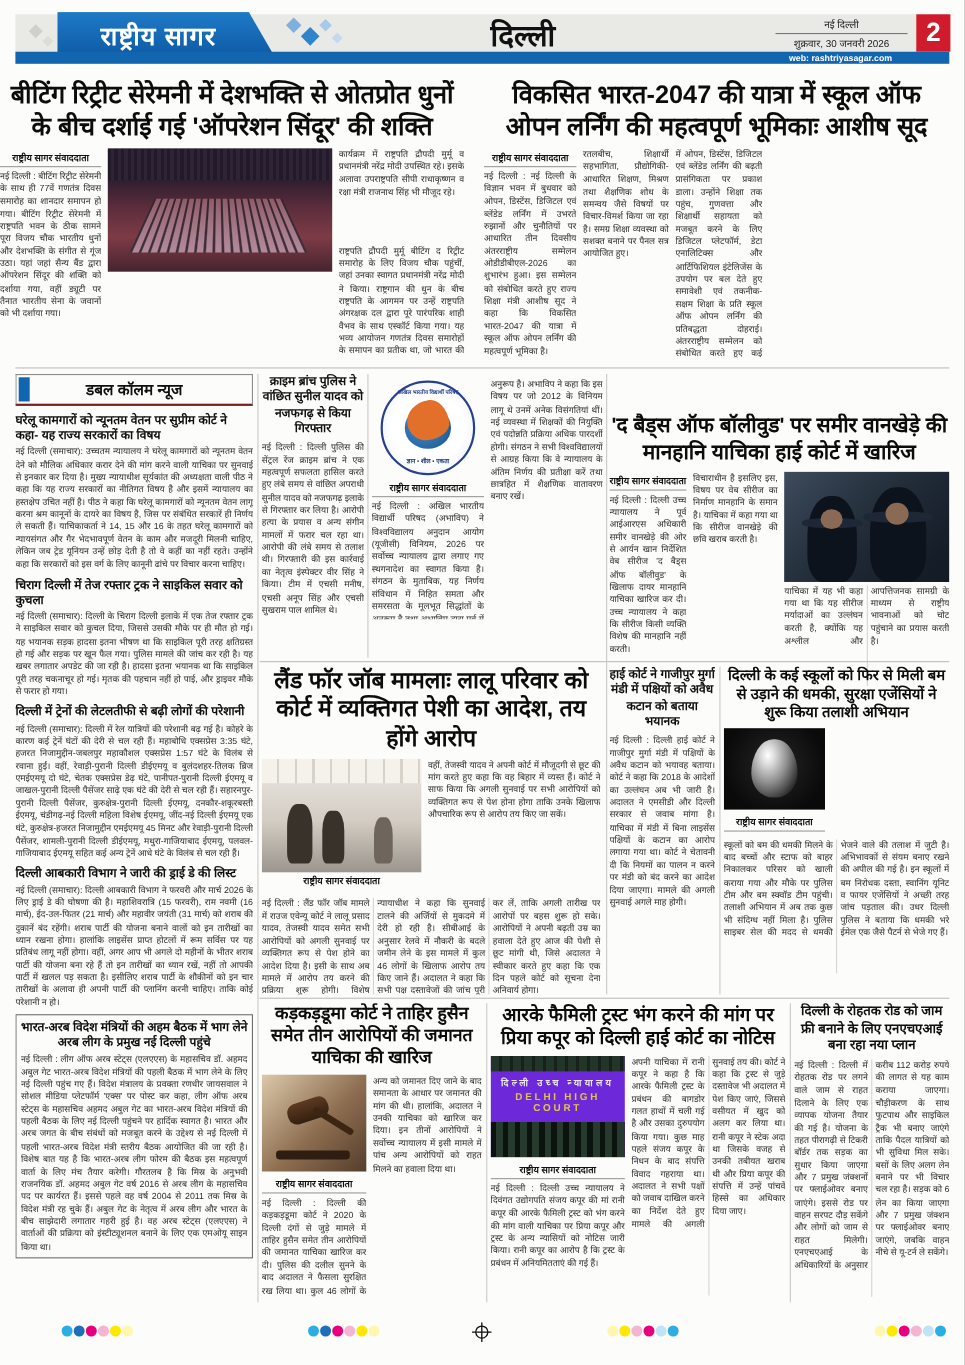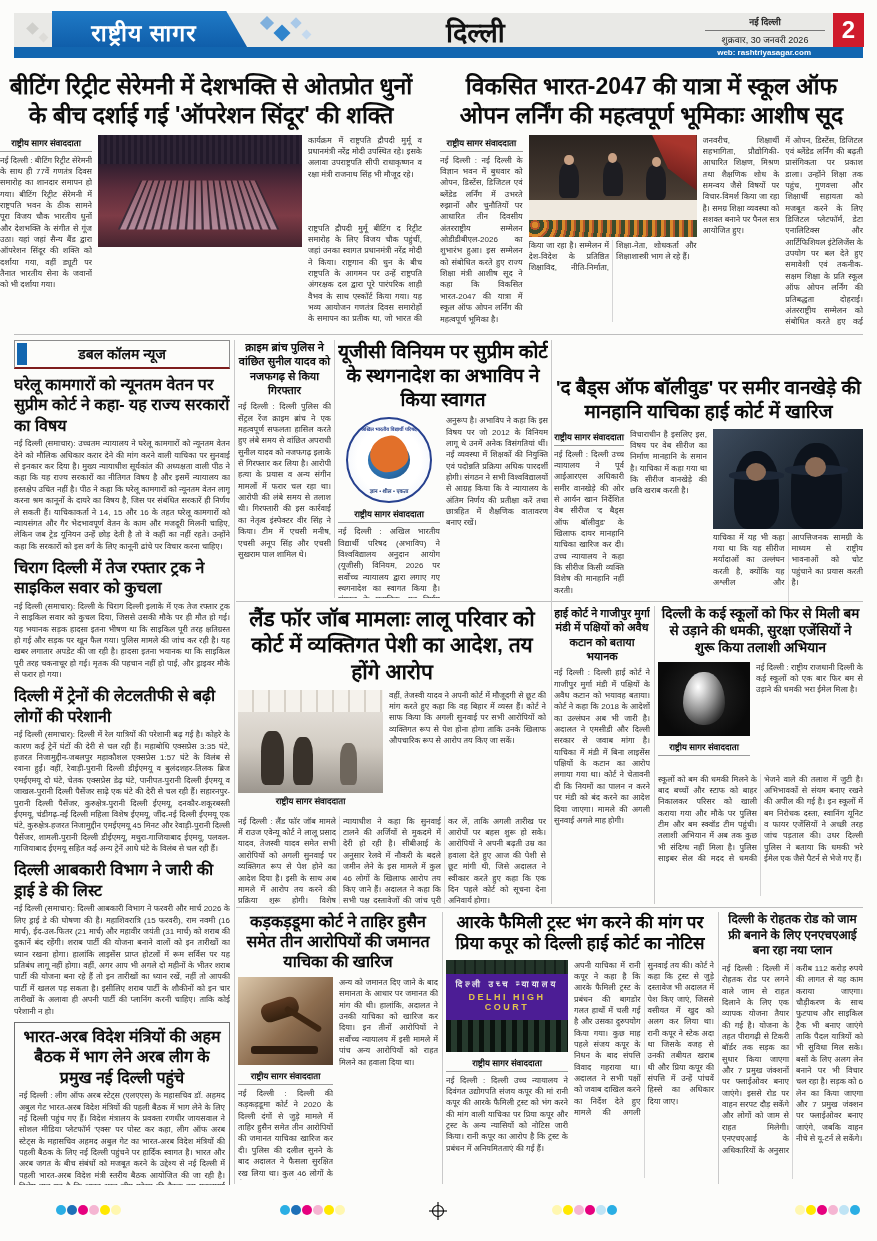--- a/index.html
+++ b/index.html
@@ -15,35 +15,35 @@
   .web-text{position:absolute;right:52px;top:0;height:11px;line-height:11px;color:#fff;
             font-size:8px;font-weight:bold;}
   .logo-block{position:absolute;left:52px;top:11px;width:198px;height:41px;
               background:linear-gradient(180deg,#1f7ac6 0%,#0d5aa6 100%);
               clip-path:polygon(0 0,88% 0,100% 100%,0 100%);
               display:flex;align-items:center;justify-content:center;}
   .logo-text{color:#fff;font-size:23px;font-weight:800;letter-spacing:1px;padding-right:14px;}
   .diamond{position:absolute;transform:rotate(45deg);}
   .section-title{position:absolute;left:446px;top:13px;font-size:27px;font-weight:800;color:#111;}
   .date-box{position:absolute;right:52px;top:15px;width:120px;text-align:center;}
-  .date-city{font-size:9px;font-weight:bold;color:#222;border-bottom:1px solid #777;padding-bottom:2px;}
+  .date-city{font-size:9px;font-weight:normal;color:#222;border-bottom:1px solid #777;padding-bottom:2px;}
   .date-line{font-size:9px;color:#222;padding-top:2px;}
   .page-no{position:absolute;right:13px;top:13px;width:31px;height:34px;background:#cf1b2b;color:#fff;
            font-size:24px;font-weight:800;display:flex;align-items:center;justify-content:center;}
 
   
   .hl-xxl{font-size:23px;font-weight:800;line-height:1.25;text-align:center;color:#0c0c0c;}
   .hl-lg{font-size:19px;font-weight:800;line-height:1.25;text-align:center;color:#0c0c0c;}
   .hl-md{font-size:16px;font-weight:800;line-height:1.25;text-align:center;color:#0c0c0c;}
   .hl-sm{font-size:11px;font-weight:800;line-height:1.3;text-align:center;color:#101010;}
   .byline{font-size:8.5px;font-weight:bold;text-align:center;padding:2px 0 3px;margin-bottom:3px;
           border-bottom:1px solid #9a9a9a;color:#111;}
   .body{font-size:8px;line-height:1.42;text-align:justify;color:#2e2e2e;overflow:hidden;}
   .row{display:flex;gap:6px;}
-  .lb-head{font-size:16px;font-weight:800;line-height:1.28;margin:6px 0 2px;color:#0e0e0e;}
+  .lb-head{font-size:11px;font-weight:800;line-height:1.28;margin:6px 0 2px;color:#0e0e0e;}
   .lb-head.center{text-align:center;}
   .cols2{column-count:2;column-gap:7px;column-rule:1px solid #d5d5d5;}
   .cols3{column-count:3;column-gap:7px;column-rule:1px solid #d5d5d5;}
 
   
   .lb-titlebox{position:relative;border:1px solid #8c8c8c;border-bottom:2px solid #7e1d1d;
                padding:3px 0 4px;text-align:center;font-size:14px;font-weight:800;color:#101010;}
   .lb-titlebox::before{content:"";position:absolute;left:2px;top:2px;bottom:2px;width:10px;background:#1266b0;}
   .boxed{border:1px solid #6e6e6e;padding:4px;margin-top:5px;}
 
@@ -74,21 +74,21 @@
   .ph-egg{background:radial-gradient(circle at 50% 45%,#262626 0%,#0a0a0a 75%);}
   .egg{position:absolute;left:27%;top:14%;width:46%;height:72%;
        border-radius:50% 50% 50% 50%/62% 62% 44% 44%;
        background:radial-gradient(ellipse at 36% 28%,#ffffff 0%,#dcdcdc 16%,#8f8f8f 46%,#303030 78%,#101010 100%);}
   .ph-gavel{background:linear-gradient(135deg,#dcc8ab 0%,#8d6d4f 55%,#553e2d 100%);}
   .gavel-head{position:absolute;left:24%;top:26%;width:40%;height:22%;border-radius:8px;
               background:linear-gradient(180deg,#5d3a22,#33200f);transform:rotate(-18deg);}
   .gavel-handle{position:absolute;left:46%;top:44%;width:44%;height:7%;border-radius:4px;
               background:#3c2512;transform:rotate(32deg);}
   .gavel-base{position:absolute;left:14%;bottom:12%;width:70%;height:10%;border-radius:3px;background:#2e1d10;}
-  .ph-court{background:#4c1d95;text-decoration:underline;}
+  .ph-court{background:#6d28d9;text-decoration:underline;}
   .court-sign{position:absolute;left:0;top:18%;width:100%;padding:2px 0;text-align:center;}
   .court-hi{font-size:8.5px;color:#e9e9e9;letter-spacing:3px;font-weight:bold;}
   .court-en{font-size:9px;color:#e2c44c;letter-spacing:2.5px;font-weight:800;margin-top:3px;}
   .court-bars{position:absolute;left:0;bottom:0;width:100%;height:34%;
      background:repeating-linear-gradient(90deg,#0b130e 0 5px,#263a2d 5px 11px);}
   .court-top{position:absolute;left:0;top:0;width:100%;height:16%;
      background:repeating-linear-gradient(90deg,#233429 0 8px,#16211b 8px 10px);}
 
   
   .abvp{position:relative;width:82px;height:82px;margin:2px auto 3px;border-radius:50%;
@@ -155,33 +155,22 @@
     </div>
   </div>
 
   <div class="abs" style="left:440px;top:72px;width:423px;height:260px;">
     <div class="hl-xxl">विकसित भारत-2047 की यात्रा में स्कूल ऑफ ओपन लर्निंग की महत्वपूर्ण भूमिकाः आशीष सूद</div>
     <div class="row" style="margin-top:5px;height:190px;">
       <div style="width:84px;">
         <div class="byline">राष्ट्रीय सागर संवाददाता</div>
         <div class="body" style="height:170px;">नई दिल्ली : नई दिल्ली के विज्ञान भवन में बुधवार को ओपन, डिस्टेंस, डिजिटल एवं ब्लेंडेड लर्निंग में उभरते रुझानों और चुनौतियों पर आधारित तीन दिवसीय अंतरराष्ट्रीय सम्मेलन ओडीडीबीएल-2026 का शुभारंभ हुआ। इस सम्मेलन को संबोधित करते हुए राज्य शिक्षा मंत्री आशीष सूद ने कहा कि विकसित भारत-2047 की यात्रा में स्कूल ऑफ ओपन लर्निंग की महत्वपूर्ण भूमिका है।</div>
       </div>
-      <div style="width:168px;">
-        <div class="ph ph-sol" style="width:168px;height:102px;">
-          <div class="sol-flag"></div>
-          <div class="sol-person" style="left:18%;top:28%;"></div>
-          <div class="sol-person" style="left:44%;top:26%;"></div>
-          <div class="sol-person" style="left:70%;top:30%;"></div>
-          <div class="sol-table"></div>
-          <div class="sol-flowers"></div>
-        </div>
-        <div class="body cols2" style="height:82px;margin-top:3px;">किया जा रहा है। सम्मेलन में देश-विदेश के प्रतिष्ठित शिक्षाविद, नीति-निर्माता, शिक्षा-नेता, शोधकर्ता और शिक्षाशास्त्री भाग ले रहे हैं।</div>
-      </div>
       <div style="width:78px;">
-        <div class="body" style="height:190px;">जनवरीच, शिक्षार्थी सहभागिता, प्रौद्योगिकी-आधारित शिक्षण, मिश्रण तथा शैक्षणिक शोध के समन्वय जैसे विषयों पर विचार-विमर्श किया जा रहा है। समग्र शिक्षा व्यवस्था को सशक्त बनाने पर पैनल सत्र आयोजित हुए।</div>
+        <div class="body" style="height:190px;">रतलबीच, शिक्षार्थी सहभागिता, प्रौद्योगिकी-आधारित शिक्षण, मिश्रण तथा शैक्षणिक शोध के समन्वय जैसे विषयों पर विचार-विमर्श किया जा रहा है। समग्र शिक्षा व्यवस्था को सशक्त बनाने पर पैनल सत्र आयोजित हुए।</div>
       </div>
       <div style="width:79px;">
         <div class="body" style="height:190px;">में ओपन, डिस्टेंस, डिजिटल एवं ब्लेंडेड लर्निंग की बढ़ती प्रासंगिकता पर प्रकाश डाला। उन्होंने शिक्षा तक पहुंच, गुणवत्ता और शिक्षार्थी सहायता को मजबूत करने के लिए डिजिटल प्लेटफॉर्म, डेटा एनालिटिक्स और आर्टिफिशियल इंटेलिजेंस के उपयोग पर बल देते हुए समावेशी एवं तकनीक-सक्षम शिक्षा के प्रति स्कूल ऑफ ओपन लर्निंग की प्रतिबद्धता दोहराई। अंतरराष्ट्रीय सम्मेलन को संबोधित करते हुए कई विद्वानों ने अपने विचार रखे।</div>
       </div>
     </div>
   </div>
 
   <div class="h-rule" style="left:14px;width:849px;top:334px;"></div>
 
   <div class="abs" style="left:14px;top:340px;width:216px;height:845px;overflow:hidden;">
@@ -204,21 +193,20 @@
       <div class="body">नई दिल्ली : लीग ऑफ अरब स्टेट्स (एलएएस) के महासचिव डॉ. अहमद अबुल गेट भारत-अरब विदेश मंत्रियों की पहली बैठक में भाग लेने के लिए नई दिल्ली पहुंच गए हैं। विदेश मंत्रालय के प्रवक्ता रणधीर जायसवाल ने सोशल मीडिया प्लेटफॉर्म 'एक्स' पर पोस्ट कर कहा, लीग ऑफ अरब स्टेट्स के महासचिव अहमद अबुल गेट का भारत-अरब विदेश मंत्रियों की पहली बैठक के लिए नई दिल्ली पहुंचने पर हार्दिक स्वागत है। भारत और अरब जगत के बीच संबंधों को मजबूत करने के उद्देश्य से नई दिल्ली में पहली भारत-अरब विदेश मंत्री स्तरीय बैठक आयोजित की जा रही है। विशेष बात यह है कि भारत-अरब लीग फोरम की बैठक इस महत्वपूर्ण वार्ता के लिए मंच तैयार करेगी। गौरतलब है कि मिस्र के अनुभवी राजनयिक डॉ. अहमद अबुल गेट वर्ष 2016 से अरब लीग के महासचिव पद पर कार्यरत हैं। इससे पहले वह वर्ष 2004 से 2011 तक मिस्र के विदेश मंत्री रह चुके हैं। अबुल गेट के नेतृत्व में अरब लीग और भारत के बीच साझेदारी लगातार गहरी हुई है। वह अरब स्टेट्स (एलएएस) ने वार्ताओं की प्रक्रिया को इंस्टीट्यूशनल बनाने के लिए एक एमओयू साइन किया था।</div>
     </div>
   </div>
 
   <div class="abs" style="left:238px;top:340px;width:93px;height:258px;overflow:hidden;">
     <div class="hl-sm">क्राइम ब्रांच पुलिस ने वांछित सुनील यादव को नजफगढ़ से किया गिरफ्तार</div>
     <div class="body" style="margin-top:4px;">नई दिल्ली : दिल्ली पुलिस की सेंट्रल रेंज क्राइम ब्रांच ने एक महत्वपूर्ण सफलता हासिल करते हुए लंबे समय से वांछित अपराधी सुनील यादव को नजफगढ़ इलाके से गिरफ्तार कर लिया है। आरोपी हत्या के प्रयास व अन्य संगीन मामलों में फरार चल रहा था। आरोपी की लंबे समय से तलाश थी। गिरफ्तारी की इस कार्रवाई का नेतृत्व इंस्पेक्टर वीर सिंह ने किया। टीम में एचसी मनीष, एचसी अनूप सिंह और एचसी सुखराम पाल शामिल थे।</div>
   </div>
 
   <div class="abs" style="left:338px;top:340px;width:210px;height:258px;overflow:hidden;">
-    <div class="hl-lg">यूजीसी विनियम पर सुप्रीम कोर्ट के स्थगनादेश का अभाविप ने किया स्वागत</div>
     <div class="row" style="margin-top:4px;">
       <div style="width:102px;">
         <div class="abvp">
           <div class="abvp-top">अखिल भारतीय विद्यार्थी परिषद</div>
           <div class="abvp-globe"></div>
           <div class="abvp-flame"></div>
           <div class="abvp-bottom">ज्ञान • शील • एकता</div>
         </div>
         <div class="byline">राष्ट्रीय सागर संवाददाता</div>
         <div class="body" style="height:108px;">नई दिल्ली : अखिल भारतीय विद्यार्थी परिषद (अभाविप) ने विश्वविद्यालय अनुदान आयोग (यूजीसी) विनियम, 2026 पर सर्वोच्च न्यायालय द्वारा लगाए गए स्थगनादेश का स्वागत किया है। संगठन के मुताबिक, यह निर्णय संविधान में निहित समता और समरसता के मूलभूत सिद्धांतों के अनुरूप है तथा अभाविप द्वारा पूर्व में जारी वक्तव्य में उठाई गई स्पष्टीकरण की मांगों के भी अनुरूप है।</div>
@@ -278,23 +266,20 @@
   </div>
 
   <div class="abs" style="left:658px;top:606px;width:205px;height:298px;overflow:hidden;">
     <div class="hl-md" style="font-size:13.5px;">दिल्ली के कई स्कूलों को फिर से मिली बम से उड़ाने की धमकी, सुरक्षा एजेंसियों ने शुरू किया तलाशी अभियान</div>
     <div class="row" style="margin-top:5px;">
       <div style="width:92px;">
         <div class="ph ph-egg" style="width:92px;height:74px;">
           <div class="egg"></div>
         </div>
         <div class="byline" style="margin-top:3px;">राष्ट्रीय सागर संवाददाता</div>
-      </div>
-      <div style="width:107px;">
-        <div class="body" style="height:108px;">नई दिल्ली : राष्ट्रीय राजधानी दिल्ली के कई स्कूलों को एक बार फिर बम से उड़ाने की धमकी भरा ईमेल मिला है।</div>
       </div>
     </div>
     <div class="body cols2" style="height:122px;margin-top:4px;">स्कूलों को बम की धमकी मिलने के बाद बच्चों और स्टाफ को बाहर निकालकर परिसर को खाली कराया गया और मौके पर पुलिस टीम और बम स्क्वॉड टीम पहुंची। तलाशी अभियान में अब तक कुछ भी संदिग्ध नहीं मिला है। पुलिस साइबर सेल की मदद से धमकी भेजने वाले की तलाश में जुटी है। अभिभावकों से संयम बनाए रखने की अपील की गई है। इन स्कूलों में बम निरोधक दस्ता, स्वानिंग यूनिट व फायर एजेंसियों ने अच्छी तरह जांच पड़ताल की। उधर दिल्ली पुलिस ने बताया कि धमकी भरे ईमेल एक जैसे पैटर्न से भेजे गए हैं।</div>
   </div>
 
   <div class="h-rule" style="left:236px;width:627px;top:907px;"></div>
 
   <div class="abs" style="left:238px;top:912px;width:200px;height:272px;overflow:hidden;">
     <div class="hl-md">कड़कड़डूमा कोर्ट ने ताहिर हुसैन समेत तीन आरोपियों की जमानत याचिका की खारिज</div>
     <div class="row" style="margin-top:5px;">

